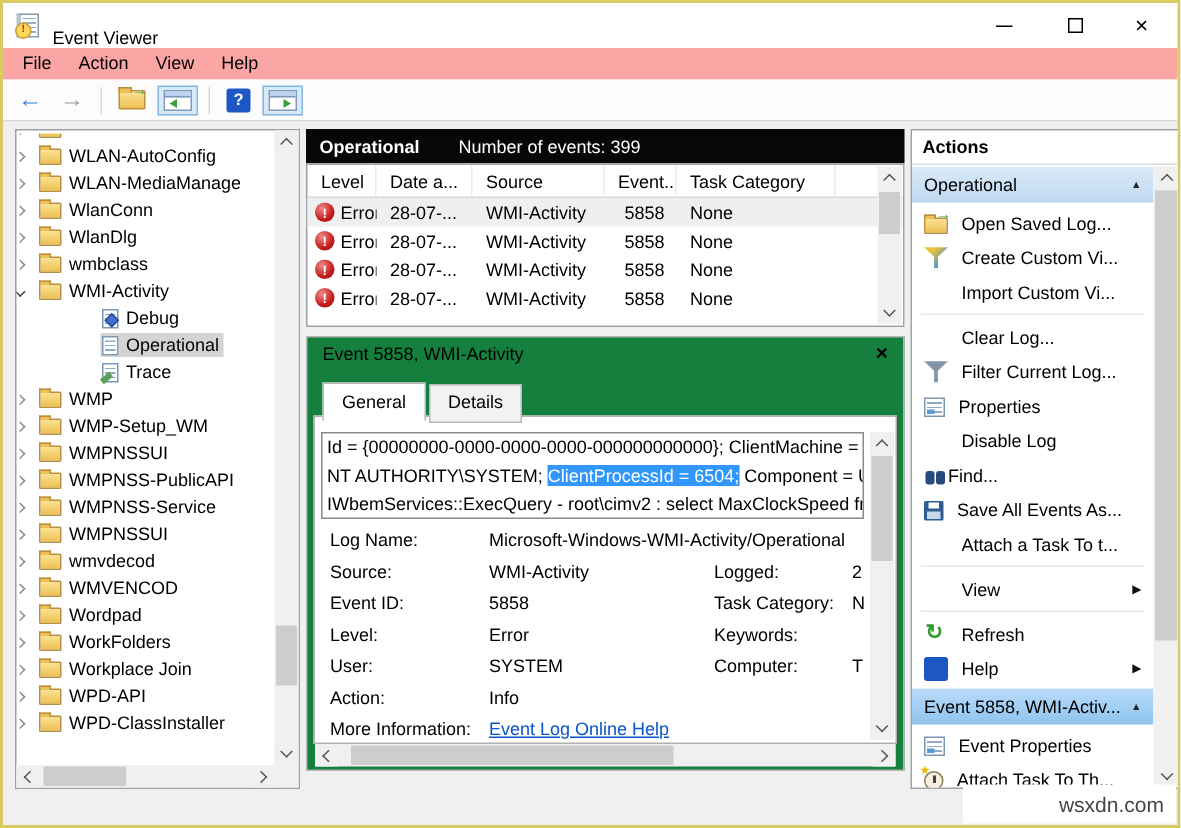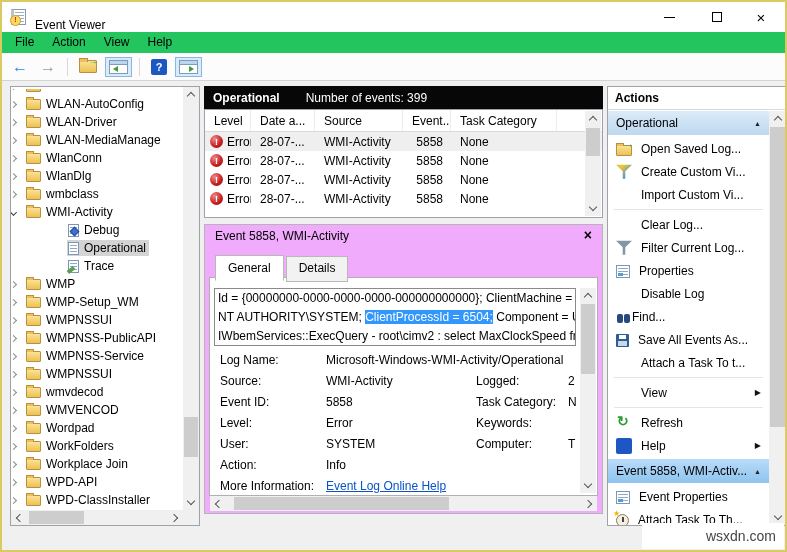--- a/index.html
+++ b/index.html
@@ -14,21 +14,21 @@
       background:repeating-linear-gradient(to bottom,#9aaec5 0 1px,transparent 1px 3px);}
   .app-icon::after{content:"!";position:absolute;left:-4px;bottom:-2px;width:9px;height:9px;border-radius:50%;
       background:#ffd95e;border:1px solid #c8a030;color:#c02020;font-size:7px;font-weight:bold;line-height:8px;text-align:center;}
   .title-text{position:absolute;left:33px;top:8px;line-height:30px;}
   .ctrl{position:absolute;top:0;width:32px;height:30px;display:flex;align-items:center;justify-content:center;}
   .ctrl-min{right:100px;} .ctrl-max{right:52px;} .ctrl-close{right:8px;font-size:15px;}
   .glyph-min{width:11px;height:1px;background:#000;display:inline-block;}
   .glyph-max{width:10px;height:10px;border:1px solid #000;display:inline-block;}
 
   
-  .menubar{position:absolute;left:0;top:30px;right:0;height:21px;background:#22c55e;display:flex;align-items:center;}
+  .menubar{position:absolute;left:0;top:30px;right:0;height:21px;background:#fca5a5;display:flex;align-items:center;}
   .menu-item{padding:0 9px;height:21px;line-height:21px;}
   .menu-item:first-child{margin-left:4px;}
 
   
   .toolbar{position:absolute;left:0;top:51px;right:0;height:28px;background:#fcfcfc;border-bottom:1px solid #d4d4d4;
       display:flex;align-items:center;padding-left:6px;gap:4px;}
   .tb-btn{padding:2px 3px;border:1px solid transparent;display:flex;align-items:center;justify-content:center;}
   .tb-btn.pressed{background:#d9eaf9;border-color:#88b8e2;}
   .tb-sep{width:1px;height:18px;background:#d8d8d8;margin:0 3px;}
   .tb-back{color:#2f83e3;font-size:16px;font-weight:bold;line-height:16px;}
@@ -96,21 +96,21 @@
   .td{overflow:hidden;padding-left:9px;}
   .td.c-level{display:flex;align-items:center;padding-left:5px;}
   .td.c-event{text-align:right;padding-left:0;padding-right:8px;}
   .err-icon{width:13px;height:13px;border-radius:50%;flex:none;margin-right:4px;
       background:radial-gradient(circle at 35% 30%,#ef8a8a,#c41c1c 60%,#8e0f0f);position:relative;}
   .err-icon::after{content:"!";position:absolute;left:0;right:0;top:0;bottom:0;color:#fff;font-size:9px;font-weight:bold;
       display:flex;align-items:center;justify-content:center;}
   .list-vscroll{top:1px;right:1px;bottom:1px;}
 
   
-  .preview{position:absolute;left:0;top:138px;right:0;bottom:12px;background:#f0abfc;border:1px solid #b5b5b5;}
+  .preview{position:absolute;left:0;top:138px;right:0;bottom:12px;background:#15803d;border:1px solid #b5b5b5;}
   .pv-header{position:absolute;left:0;top:0;right:0;height:22px;}
   .pv-title{position:absolute;left:10px;line-height:22px;}
   .pv-close{position:absolute;right:10px;top:2px;font-size:14px;font-weight:bold;cursor:default;}
   .tabs{position:absolute;left:10px;top:30px;z-index:3;display:flex;}
   .tab{padding:4px 12px;border:1px solid #b8b8b8;background:#f2f2f2;margin-right:2px;position:relative;top:1px;}
   .tab.active{background:#fff;border-bottom-color:#fff;top:0;padding:5px 12px;}
   .tab-content{position:absolute;left:4px;right:4px;top:52px;bottom:17px;background:#fff;border:1px solid #b0b0b0;}
   .desc-box{position:absolute;left:4px;right:21px;top:10px;height:58px;border:1px solid #8a8a8a;overflow:hidden;padding-left:3px;}
   .desc-line{height:19px;line-height:19px;white-space:nowrap;}
   .desc-hl{background:#3297fd;color:#fff;}
@@ -224,27 +224,20 @@
           <span class="chevron c"></span>
           <span class="hl">
             <span class="tree-icon folder"></span>
             <span class="tree-label">WLAN-AutoConfig</span>
           </span>
         </div>
         <div class="tree-item lvl1">
           <span class="chevron c"></span>
           <span class="hl">
             <span class="tree-icon folder"></span>
-            <span class="tree-label">WLAN-Driver</span>
-          </span>
-        </div>
-        <div class="tree-item lvl1">
-          <span class="chevron c"></span>
-          <span class="hl">
-            <span class="tree-icon folder"></span>
             <span class="tree-label">WLAN-MediaManage</span>
           </span>
         </div>
         <div class="tree-item lvl1">
           <span class="chevron c"></span>
           <span class="hl">
             <span class="tree-icon folder"></span>
             <span class="tree-label">WlanConn</span>
           </span>
         </div>

